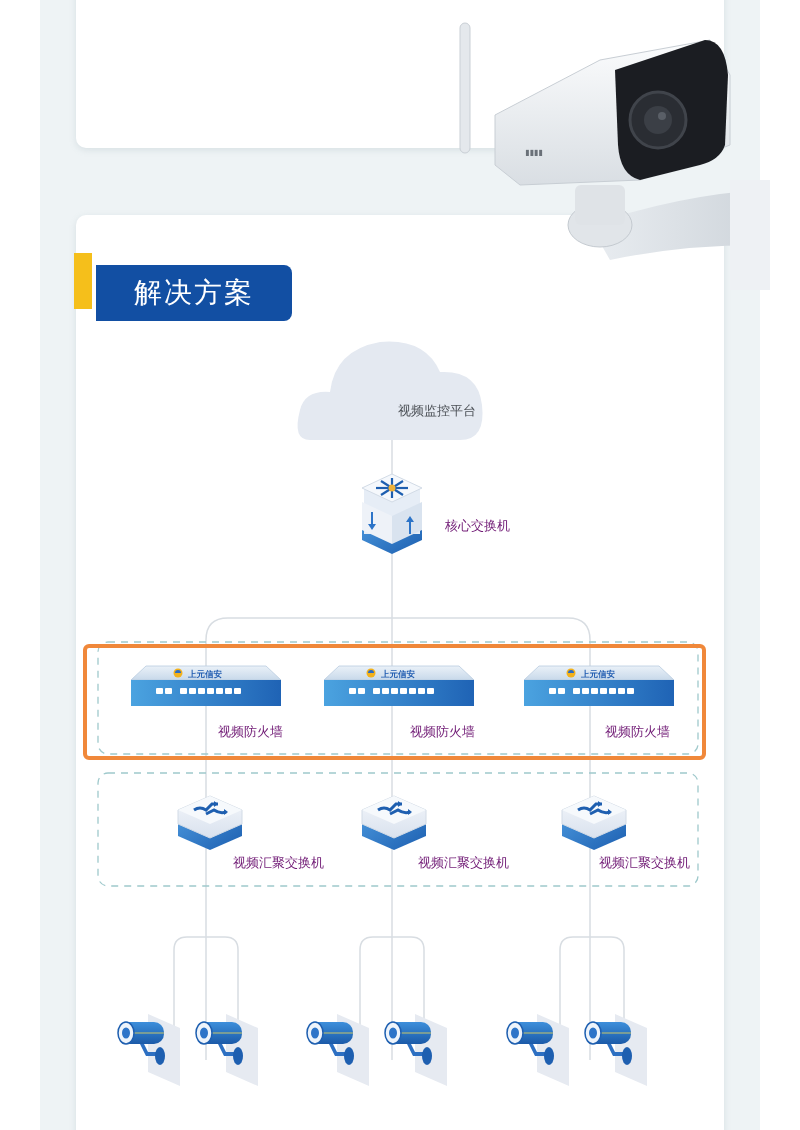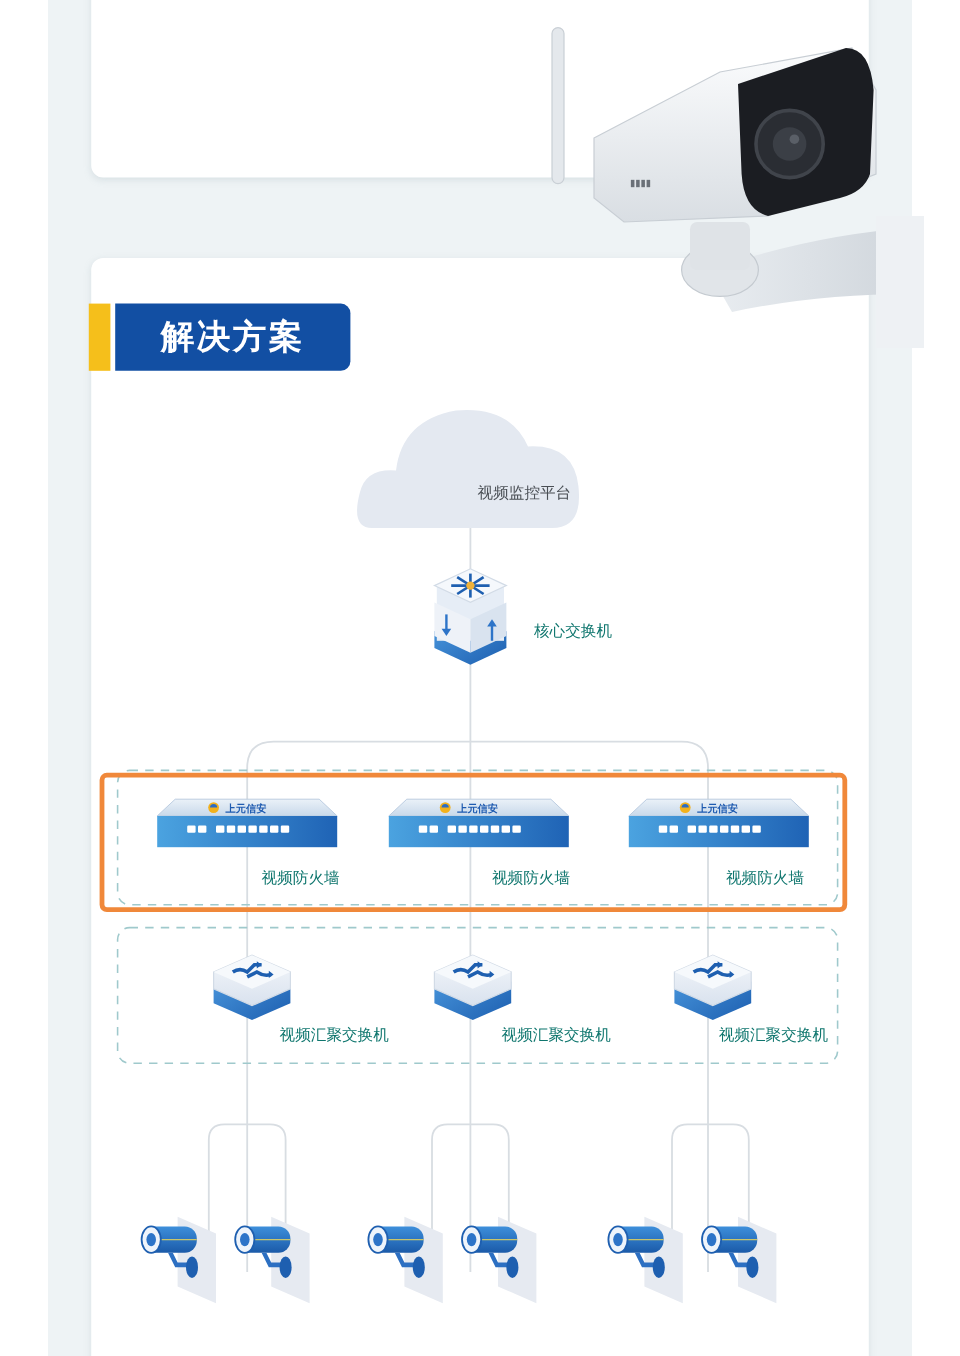--- a/index.html
+++ b/index.html
@@ -15,29 +15,29 @@
   .card {
     position: absolute; background: #ffffff;
     box-shadow: 0 2px 6px rgba(150,170,180,0.25);
   }
   .card-top { left: 76px; top: -10px; width: 648px; height: 158px; border-radius: 0 0 10px 10px; }
   .card-main { left: 76px; top: 215px; width: 648px; height: 940px; border-radius: 10px; }
 
   .section-header { position: absolute; left: 74px; top: 253px; height: 56px; }
   .section-accent { position: absolute; left: 0; top: 0; width: 18px; height: 56px; background: #f5bf1b; }
   .section-title-box {
-    position: absolute; left: 22px; top: 0; width: 196px; height: 56px;
+    position: absolute; left: 22px; top: 12px; width: 196px; height: 56px;
     background: #124fa3; border-radius: 0 8px 8px 0;
-    color: #ffffff; font-size: 28px; font-weight: bold;
+    color: #ffffff; font-size: 28px; font-weight: normal;
     display: flex; align-items: center; justify-content: center; letter-spacing: 2px;
   }
 
   svg.diagram { position: absolute; left: 0; top: 0; }
   .label {
-    position: absolute; font-size: 13px; color: #0f766e; white-space: nowrap;
+    position: absolute; font-size: 13px; color: #701a75; white-space: nowrap;
   }
   .cloud-label { color: #4a4f55; font-size: 13px; margin-left: 44px; }
 
   .camera-photo { position: absolute; left: 450px; top: 15px; width: 320px; height: 280px; }
 </style>
 </head>
 <body>
 
 <div class="page-bg"></div>
 <div class="card card-top"></div>

